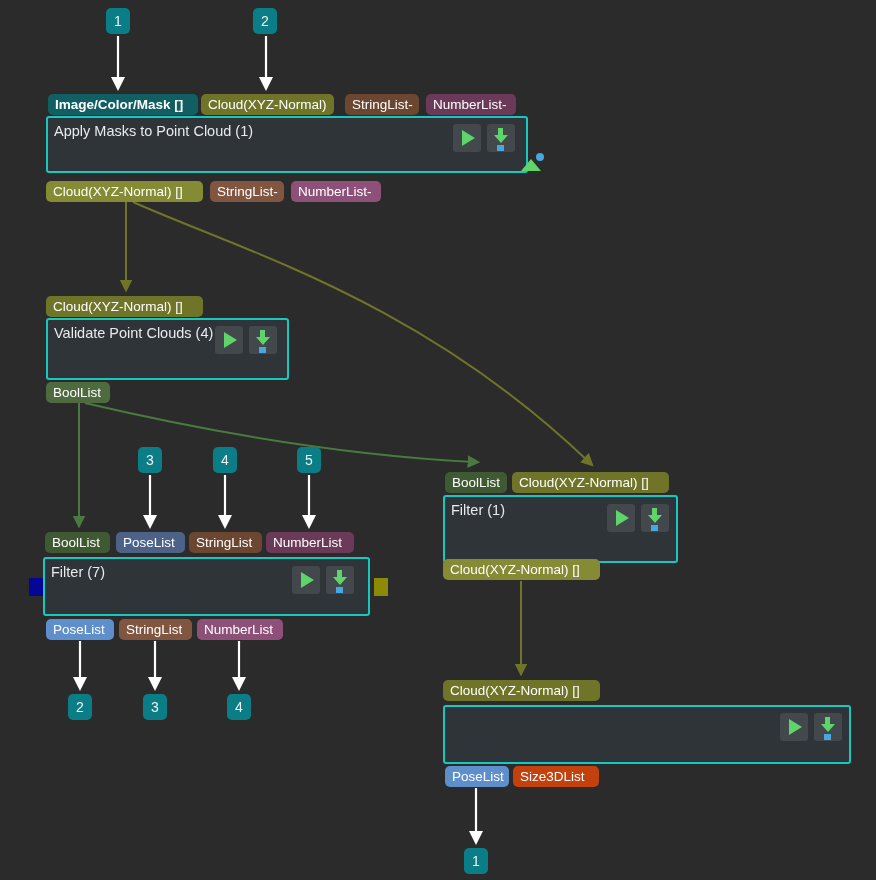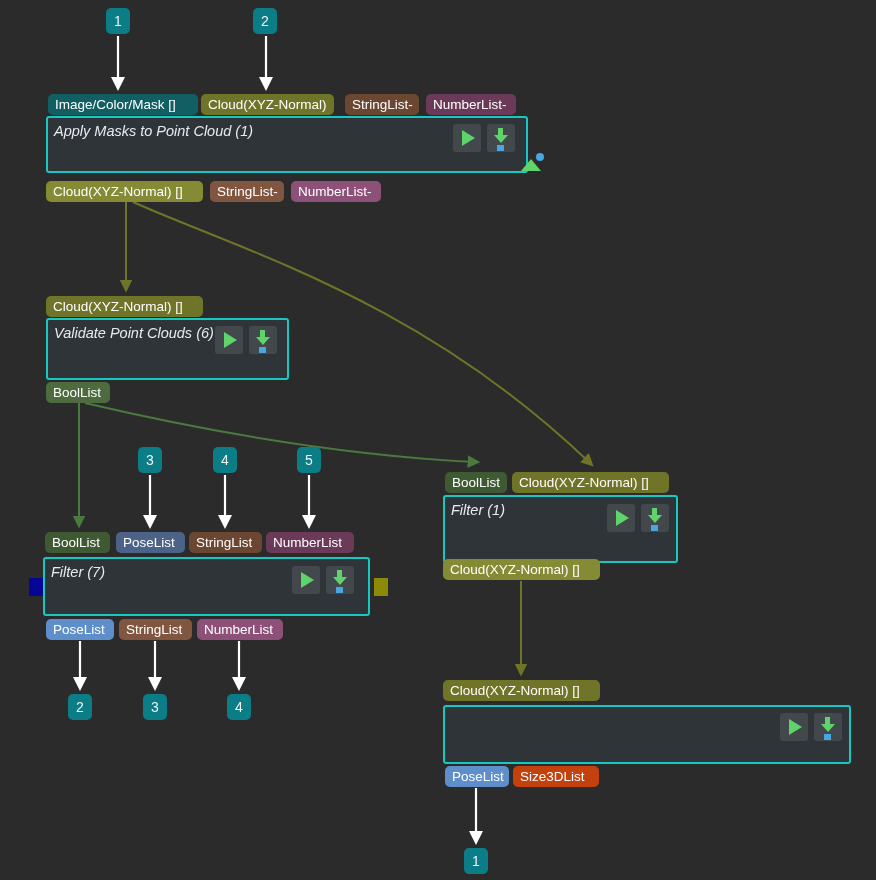--- a/index.html
+++ b/index.html
@@ -38,40 +38,39 @@
     position: absolute;
     height: 21px;
     border-radius: 5px;
     color: #ffffff;
     font-size: 13.5px;
     line-height: 21px;
     padding: 0 7px;
     white-space: nowrap;
     overflow: hidden;
   }
-  .port.p-image    { background: #125f63; }
+  .port.p-image    { background: #125f63; font-weight: bold; }
   .port.p-cloud    { background: #6f7428; }
   .port.p-cloud-o  { background: #858a34; }
   .port.p-string   { background: #6b4630; }
   .port.p-string-o { background: #815640; }
   .port.p-number   { background: #6b3a58; }
   .port.p-number-o { background: #8d5179; }
   .port.p-bool     { background: #3f5a33; }
   .port.p-bool-o   { background: #4e6b3f; }
   .port.p-pose     { background: #4c6387; }
   .port.p-pose-o   { background: #5f8fcb; }
   .port.p-size3d   { background: #c2410c; }
 
   
   .node {
     position: absolute;
     background: #2f3438;
     border: 2px solid #17c8c0;
     border-radius: 3px;
-    font-style: italic;
   }
   .node-title {
     position: absolute;
     left: 6px; top: 4px;
     color: #e8eaec;
     font-size: 14.5px;
     line-height: 18px;
     white-space: nowrap;
   }
   .btn {
@@ -194,21 +193,21 @@
         <div class="img-icon" style="left: 473px; top: 35px;">
           <div class="mount"></div>
           <div class="sun"></div>
         </div>
       </div>
       <div class="port p-cloud-o" style="left: 46px; top: 181px; width: 157px;">Cloud(XYZ-Normal) []</div>
       <div class="port p-string-o" style="left: 210px; top: 181px; width: 74px;">StringList-</div>
       <div class="port p-number-o" style="left: 291px; top: 181px; width: 90px;">NumberList-</div>
       <div class="port p-cloud" style="left: 46px; top: 296px; width: 157px;">Cloud(XYZ-Normal) []</div>
       <div class="node" style="left: 46px; top: 318px; width: 243px; height: 62px;">
-        <div class="node-title">Validate Point Clouds (6)</div>
+        <div class="node-title">Validate Point Clouds (4)</div>
         <div class="btn" style="left: 167px; top: 6px;">
           <div class="play"></div>
         </div>
         <div class="btn" style="left: 201px; top: 6px;">
           <div class="dl-stem"></div>
           <div class="dl-head"></div>
           <div class="dl-dot"></div>
         </div>
       </div>
       <div class="port p-bool-o" style="left: 46px; top: 382px; width: 64px;">BoolList</div>

